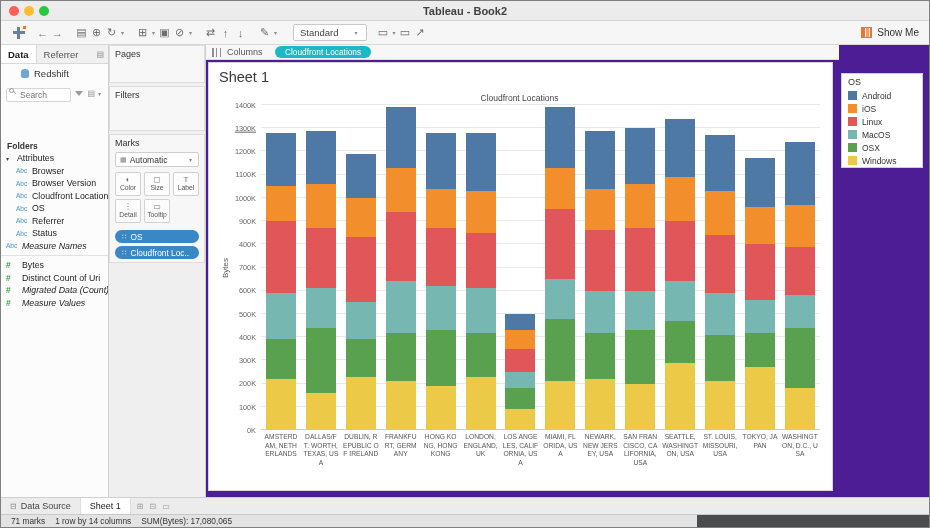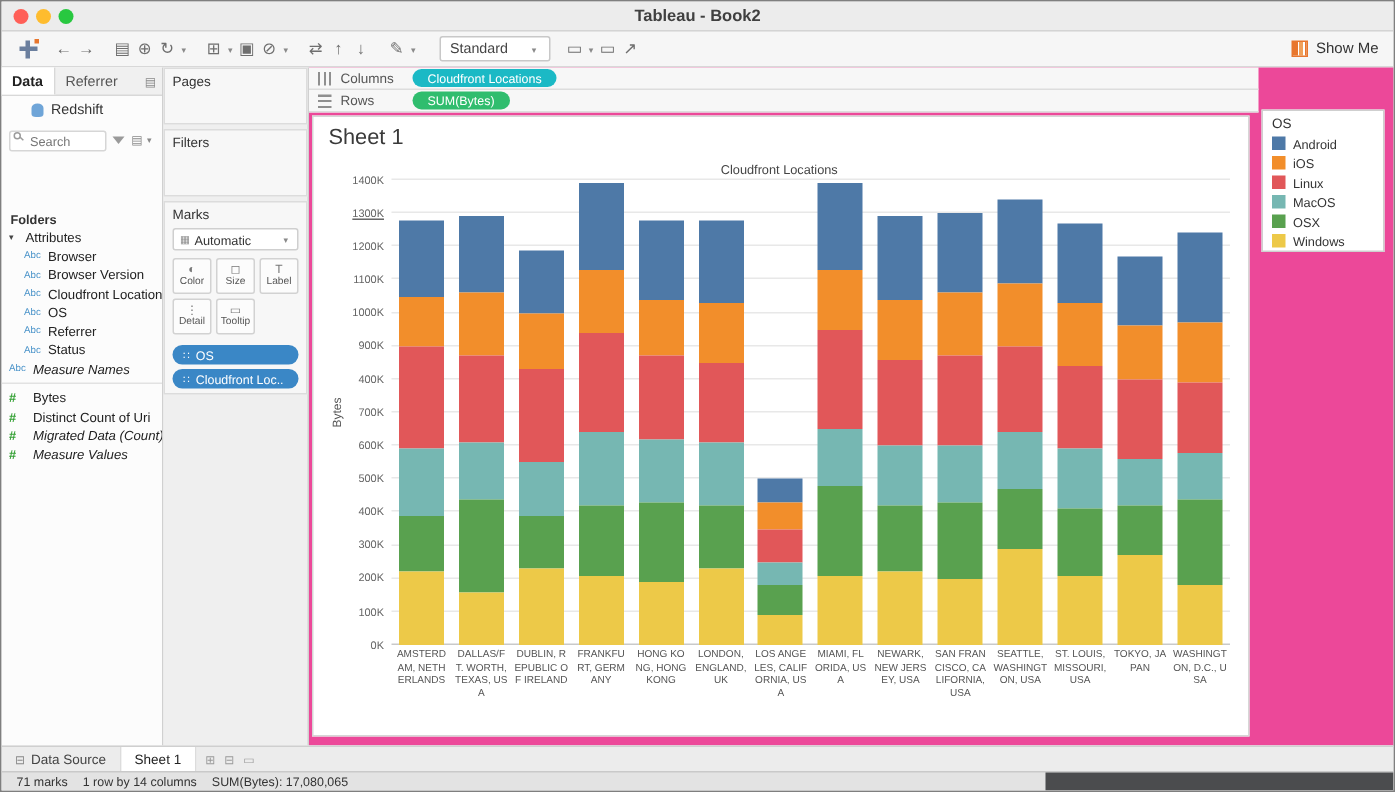--- a/index.html
+++ b/index.html
@@ -82,21 +82,21 @@
   .mark-btn { border:1px solid #d2d2d2; border-radius:2px; background:#fcfcfc; height:24px;
               display:flex; flex-direction:column; align-items:center; justify-content:center; gap:1px; }
   .mb-icon { font-size:8px; color:#777; line-height:1; }
   .mb-label { font-size:6.8px; color:#555; line-height:1; }
   .marks-pills { margin-top:7px; display:flex; flex-direction:column; gap:3px; }
   .mark-pill { height:13px; border-radius:7px; background:#3a87c6; color:#fff; font-size:8.3px;
                display:flex; align-items:center; padding:0 7px; gap:4px; white-space:nowrap; overflow:hidden; }
   .mp-icon { font-size:7px; }
 
   
-  .work { flex:1; display:flex; min-width:0; background:#ec4899; }
+  .work { flex:1; display:flex; min-width:0; background:#4c1d95; }
   .center-col { flex:1; display:flex; flex-direction:column; min-width:0; }
   .shelf { height:15px; min-height:15px; display:flex; align-items:center; background:#f7f7f7;
            border-bottom:1px solid #ddd; padding-left:6px; gap:6px; }
   .shelf-icon { width:9px; height:9px; }
   .shelf-icon.cols { background:repeating-linear-gradient(90deg,#8f8f8f 0 1.5px, transparent 1.5px 3.75px); }
   .shelf-icon.rows { background:repeating-linear-gradient(0deg,#8f8f8f 0 1.5px, transparent 1.5px 3.75px); }
   .shelf-label { font-size:9px; color:#555; width:42px; }
   .shelf-pill { height:12px; border-radius:7px; color:#fff; font-size:8.3px; display:flex; align-items:center; padding:0 10px; }
   .shelf-pill.dim { background:#1bb9c5; }
   .shelf-pill.mea { background:#30bd6e; }
@@ -365,25 +365,20 @@
           </div>
       </div>
     </div>
 
     <div class="work">
       <div class="center-col">
         <div class="shelf">
           <span class="shelf-icon cols"></span>
           <span class="shelf-label">Columns</span>
           <span class="shelf-pill dim">Cloudfront Locations</span>
-        </div>
-        <div class="shelf">
-          <span class="shelf-icon rows"></span>
-          <span class="shelf-label">Rows</span>
-          <span class="shelf-pill mea">SUM(Bytes)</span>
         </div>
         <div class="sheet-wrap">
           <div class="sheet">
             <div class="sheet-title">Sheet 1</div>
             <div class="chart-title">Cloudfront Locations</div>
             <div class="plot-flex">
               <div class="ylab-col">
                 <span class="ylab">Bytes</span>
               </div>
               <div class="yticks">

